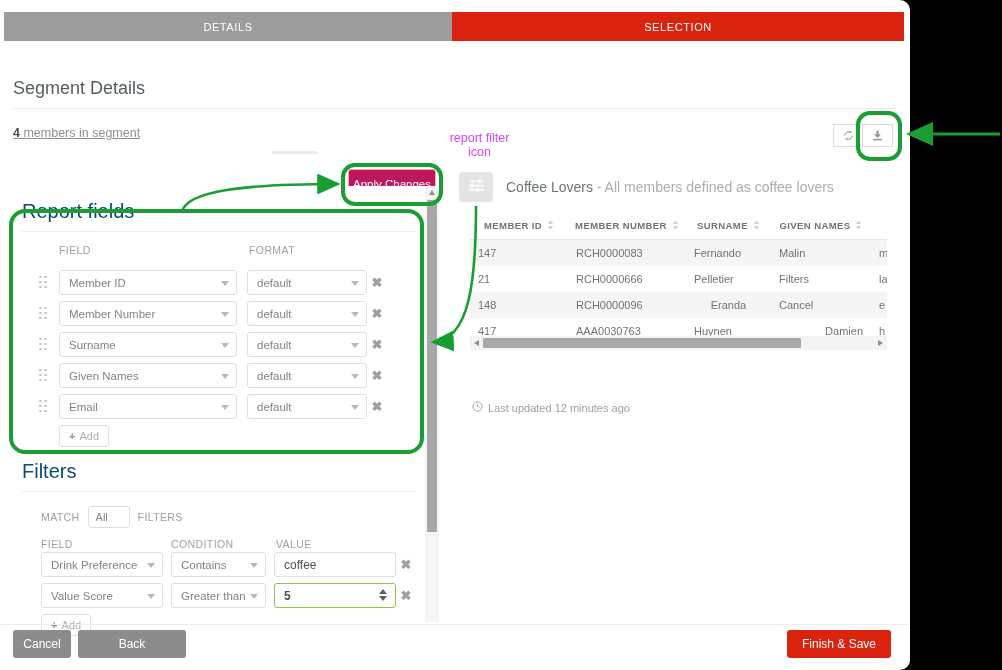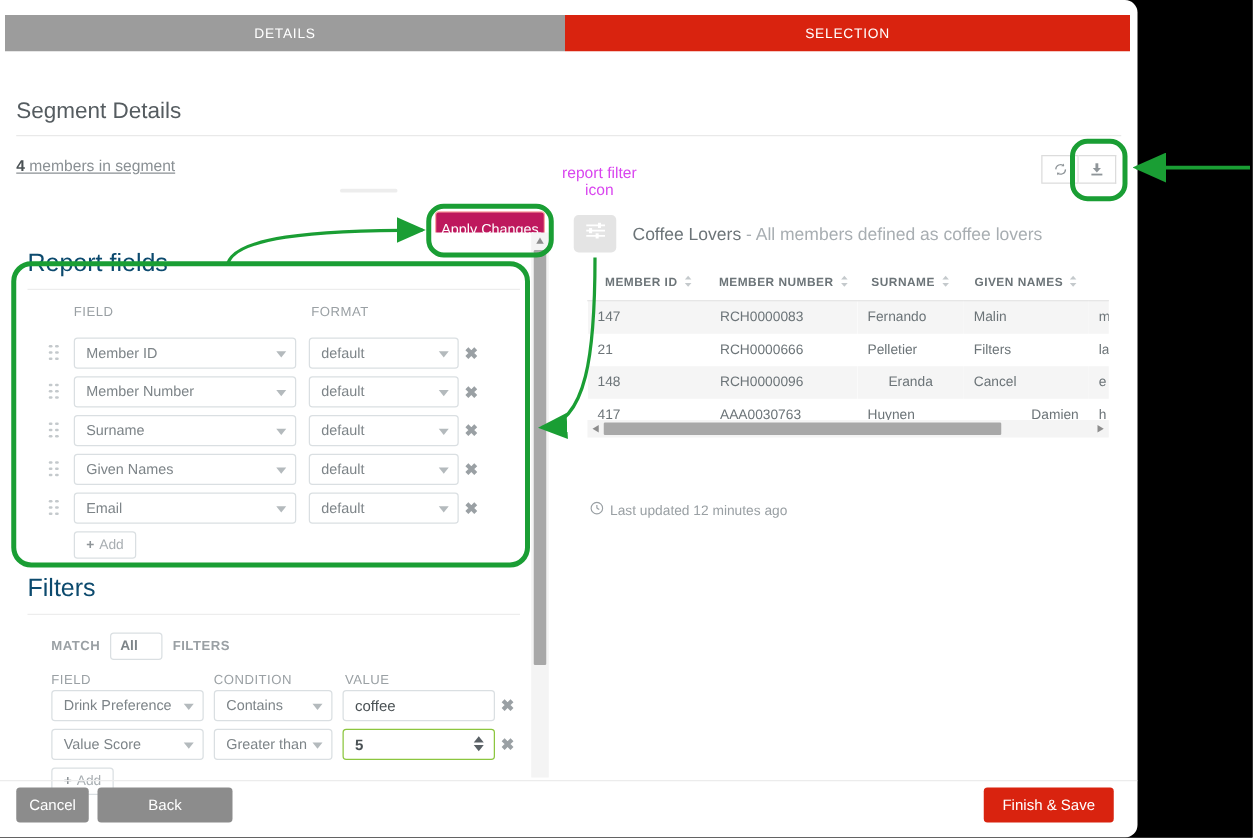--- a/index.html
+++ b/index.html
@@ -220,21 +220,20 @@
     left: 0; top: 274px;
     width: 412px;
   }
   .match-row {
     display: flex; align-items: center;
     padding-left: 28px;
     margin-top: 14px;
     font-size: 10.5px;
     color: #9aa0a4;
     letter-spacing: 0.4px;
-    font-weight: bold;
   }
   .match-select {
     width: 42px; height: 22px;
     margin: 0 8px;
     border: 1px solid #dadfe2;
     border-radius: 3px;
     position: relative;
     display: flex; align-items: center;
     padding-left: 7px;
     font-size: 11px;

